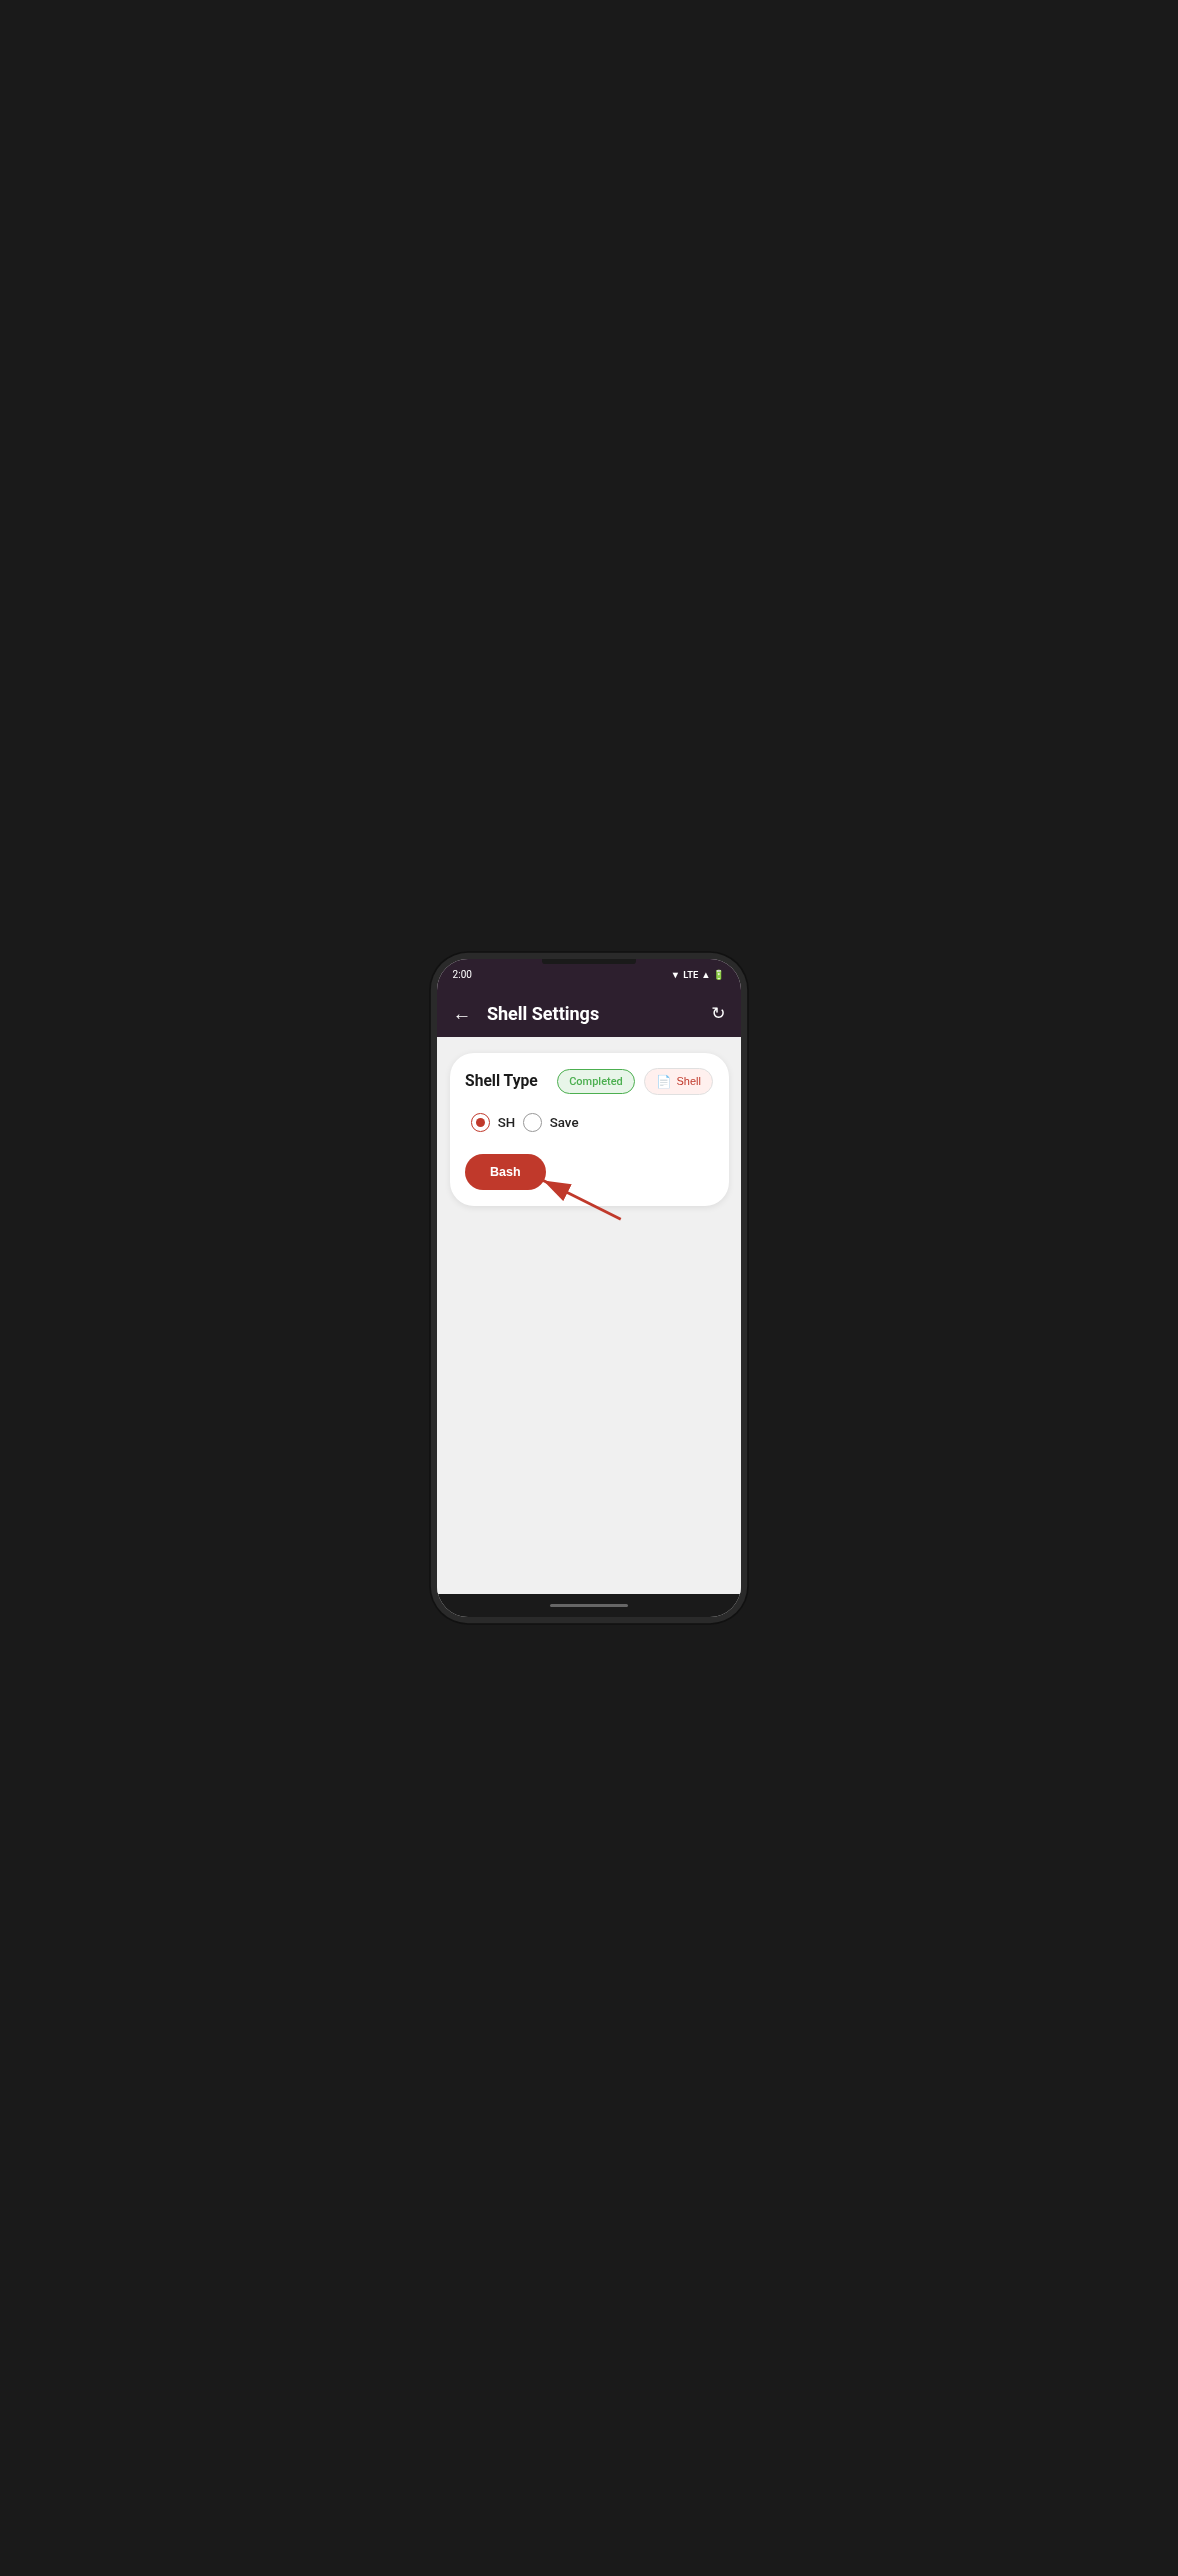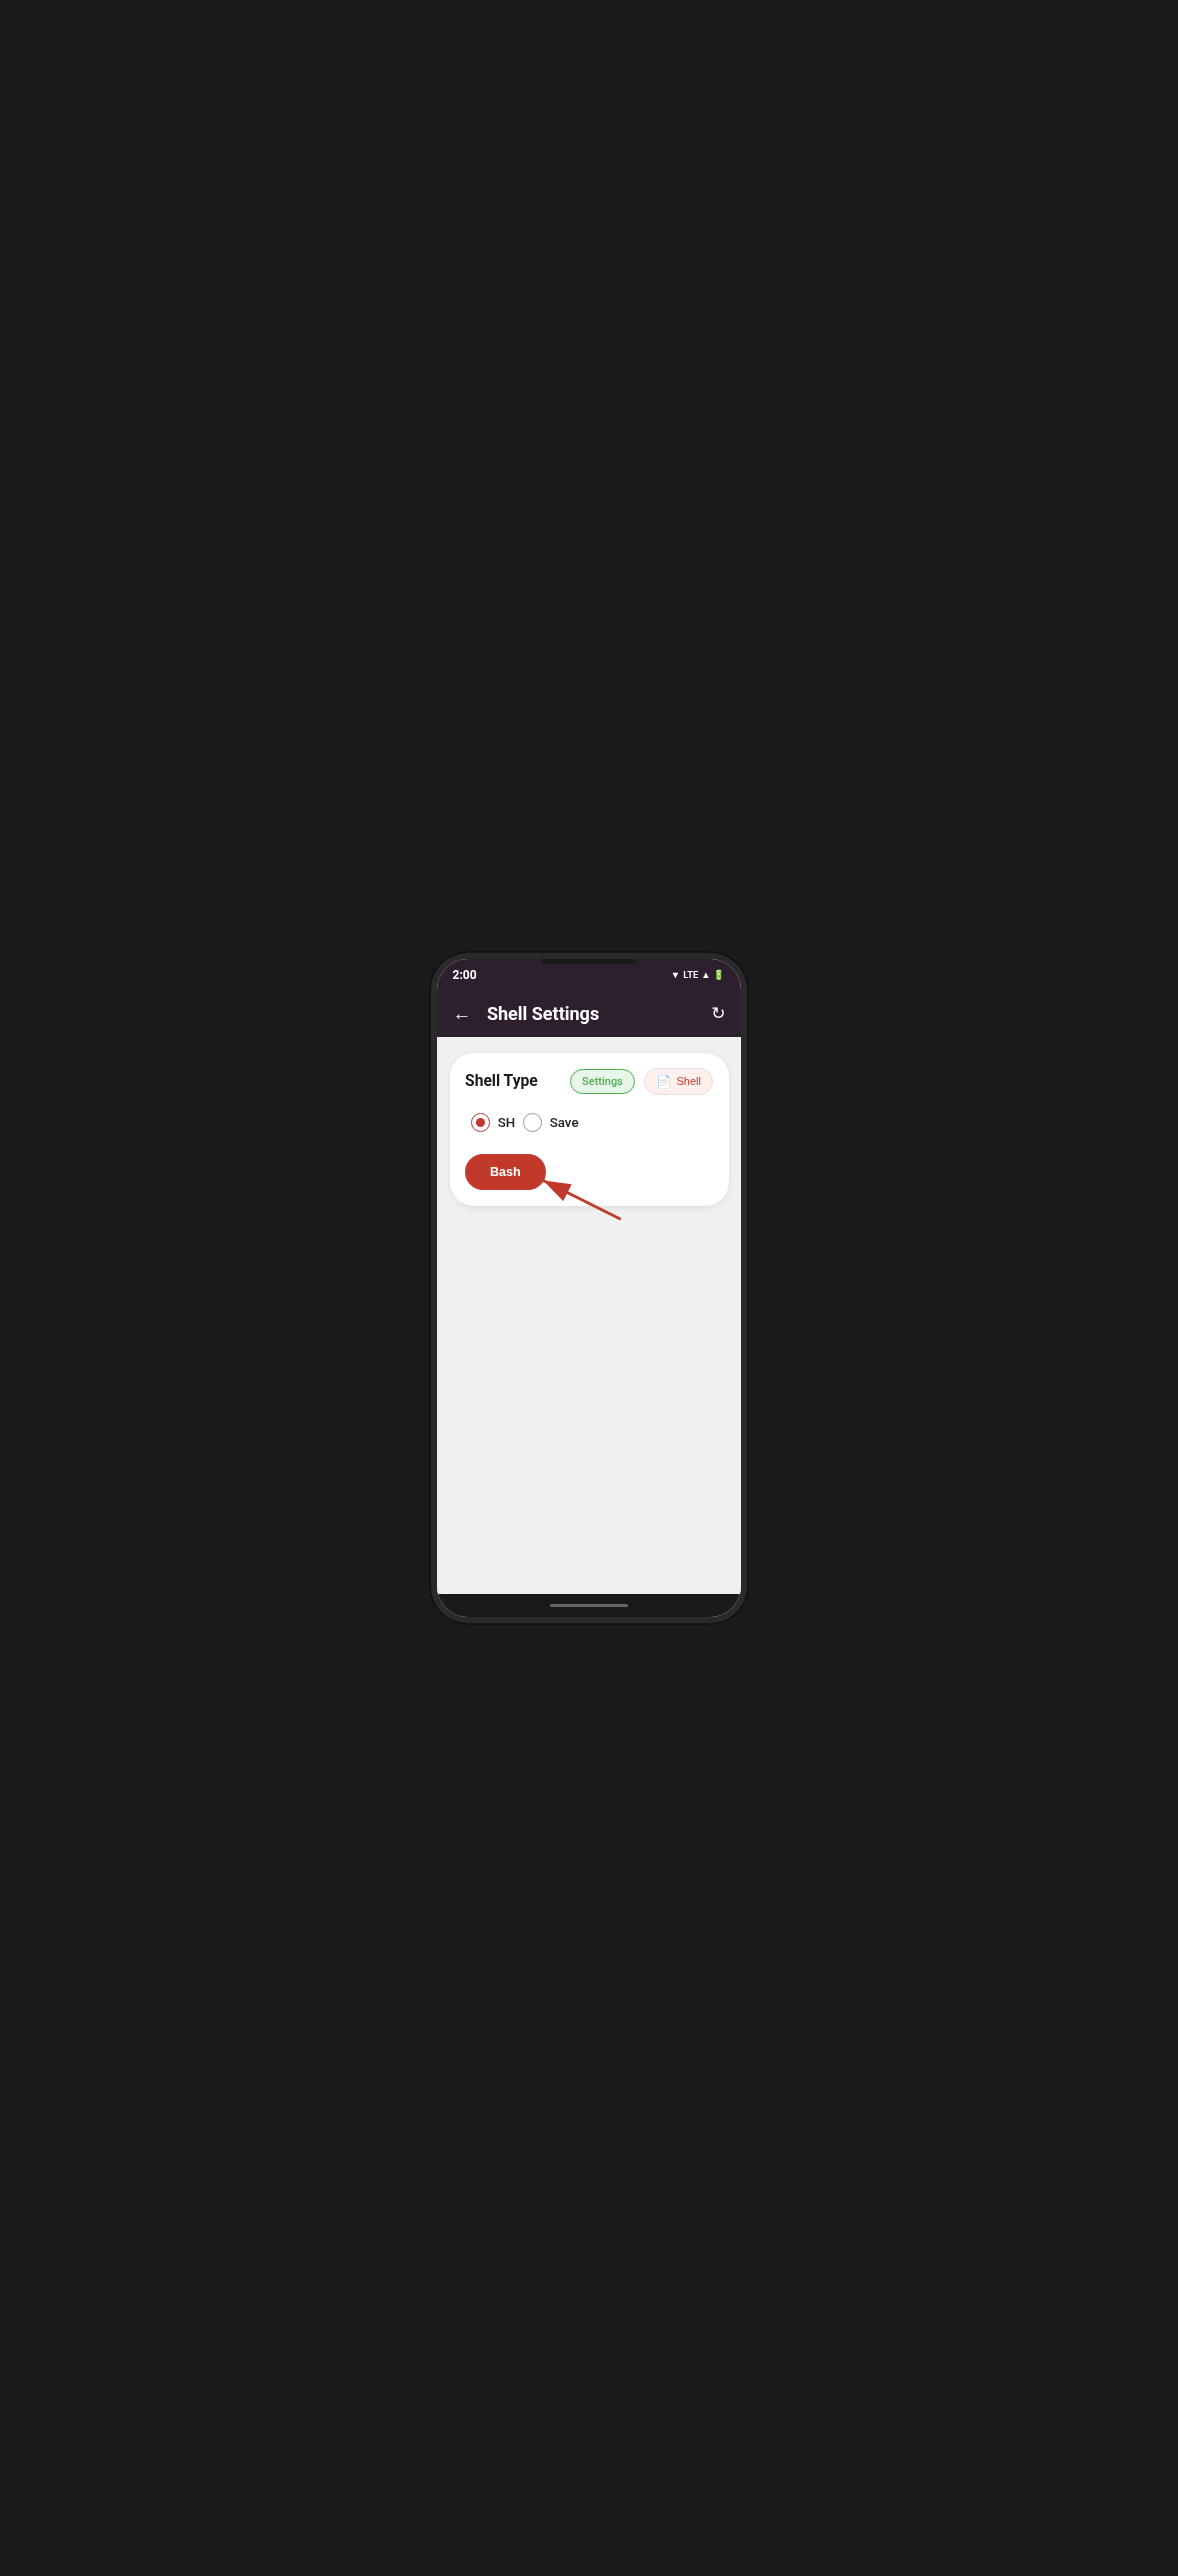--- a/index.html
+++ b/index.html
@@ -32,22 +32,22 @@
       background: #2d1f2e;
       height: 31px;
       display: flex;
       align-items: center;
       justify-content: space-between;
       padding: 0 15.6px;
     }
 
     .status-time {
       color: white;
-      font-size: 12px;
-      font-weight: 700;
+      font-size: 10px;
+      font-weight: 400;
     }
 
     .status-icons {
       display: flex;
       align-items: center;
       gap: 3.1px;
     }
 
     .status-icons span {
       color: white;
@@ -279,21 +279,21 @@
       <span>↻</span>
     </button>
   </div>
 
   <div class="main-content">
     <div class="card">
 
       
       <div class="card-header">
         <span class="card-title">Shell Type</span>
-        <span class="completed-badge">Settings</span>
+        <span class="completed-badge">Completed</span>
         <button class="events-badge">
           <span class="events-icon">📄</span>
           <span>Shell</span>
         </button>
       </div>
 
       
       <div class="radio-group">
 
         <div class="radio-item">

